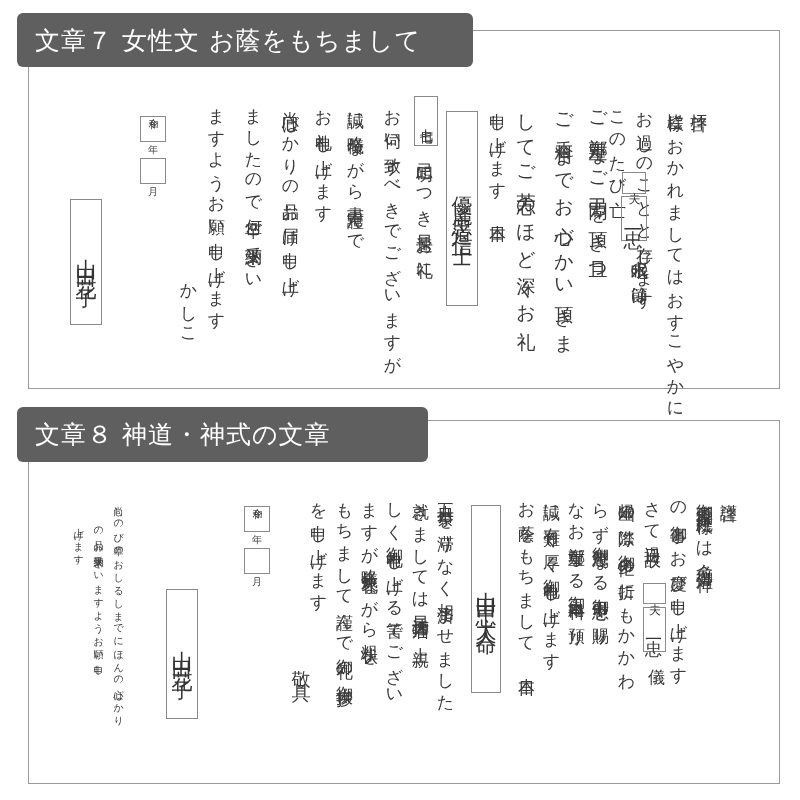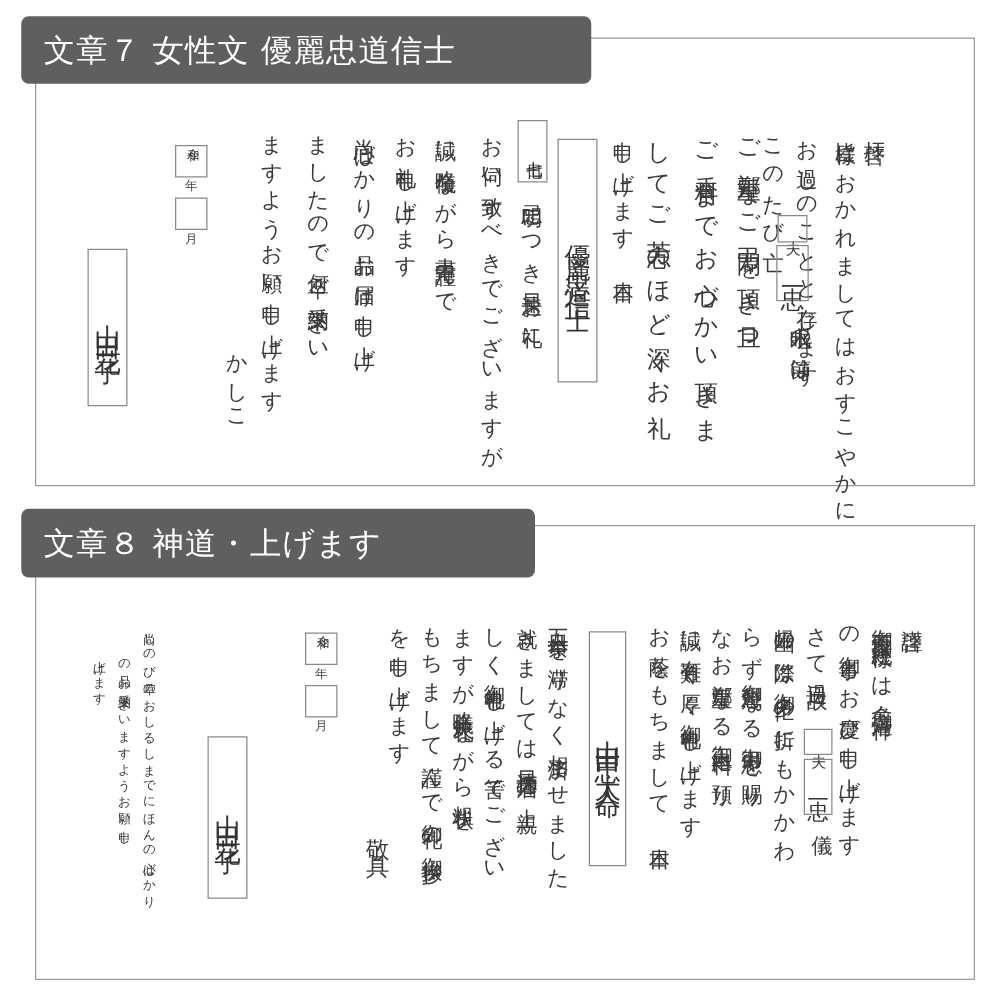--- a/index.html
+++ b/index.html
@@ -37,21 +37,21 @@
 
   .date-block { position: absolute; width: 30px; display: flex; flex-direction: column; align-items: center; }
   .date-label { font-size: 10px; color: #444; line-height: 1.2; }
   .era { writing-mode: vertical-rl; text-orientation: upright; font-size: 10px; letter-spacing: 1px; margin-bottom: 2px; }
   .date-box { width: 26px; height: 26px; border: 1.2px solid #8a8a8a; margin: 2px 0; }
 </style>
 </head>
 <body>
 
 <div class="card card-1"></div>
-<div class="badge badge-1">文章７ 女性文 優麗忠道信士</div>
+<div class="badge badge-1">文章７ 女性文 お蔭をもちまして</div>
 
 <div class="col" style="left:690px; top:100px;">拝啓</div>
 <div class="col" style="left:667px; top:100px;">皆様におかれましてはおすこやかに</div>
 <div class="col" style="left:636px; top:100px;">お過しのことと存じます</div>
 <div class="col" style="left:609px; top:100px;">このたび亡</div>
 <div class="boxed-small" style="left:622px; top:172px; width:24px; height:22px; font-size:12px;">夫</div>
 <div class="boxed-small" style="left:621px; top:196px; width:26px; height:45px; font-size:19px; letter-spacing:4px;">忠一</div>
 <div class="col" style="left:631px; top:247px;">永眠の節は</div>
 <div class="col big" style="left:589px; top:98px;">ご鄭重なご弔問を頂き且つ</div>
 <div class="col big" style="left:555px; top:100px;">ご香料までお心づかい頂きま</div>
@@ -71,21 +71,21 @@
 <div class="date-block" style="left:138px; top:110px;">
   <span class="era">令和</span>
   <div class="date-box"></div>
   <span class="date-label">年</span>
   <div class="date-box"></div>
   <span class="date-label">月</span>
 </div>
 <div class="boxed-name" style="left:70px; top:199px; width:32px; height:126px;">山田花子</div>
 
 <div class="card card-2"></div>
-<div class="badge badge-2">文章８ 神道・上げます</div>
+<div class="badge badge-2">文章８ 神道・神式の文章</div>
 
 <div class="col" style="left:720px; top:490px;">謹啓</div>
 <div class="col" style="left:696px; top:490px;">御尊家御一統様には愈々御清祥</div>
 <div class="col" style="left:670px; top:490px;">の御事とお慶び申し上げます</div>
 <div class="col" style="left:644px; top:490px;">さて過日故</div>
 <div class="boxed-small" style="left:643px; top:583px; width:23px; height:21px; font-size:12px;">夫</div>
 <div class="boxed-small" style="left:643px; top:607px; width:23px; height:45px; font-size:17px; letter-spacing:4px;">忠一</div>
 <div class="col" style="left:648px; top:655px;">儀</div>
 <div class="col" style="left:618px; top:490px;">帰幽の際は御多忙の折にもかかわ</div>
 <div class="col" style="left:592px; top:490px;">らず御懇篤なる御弔慰を賜り</div>

